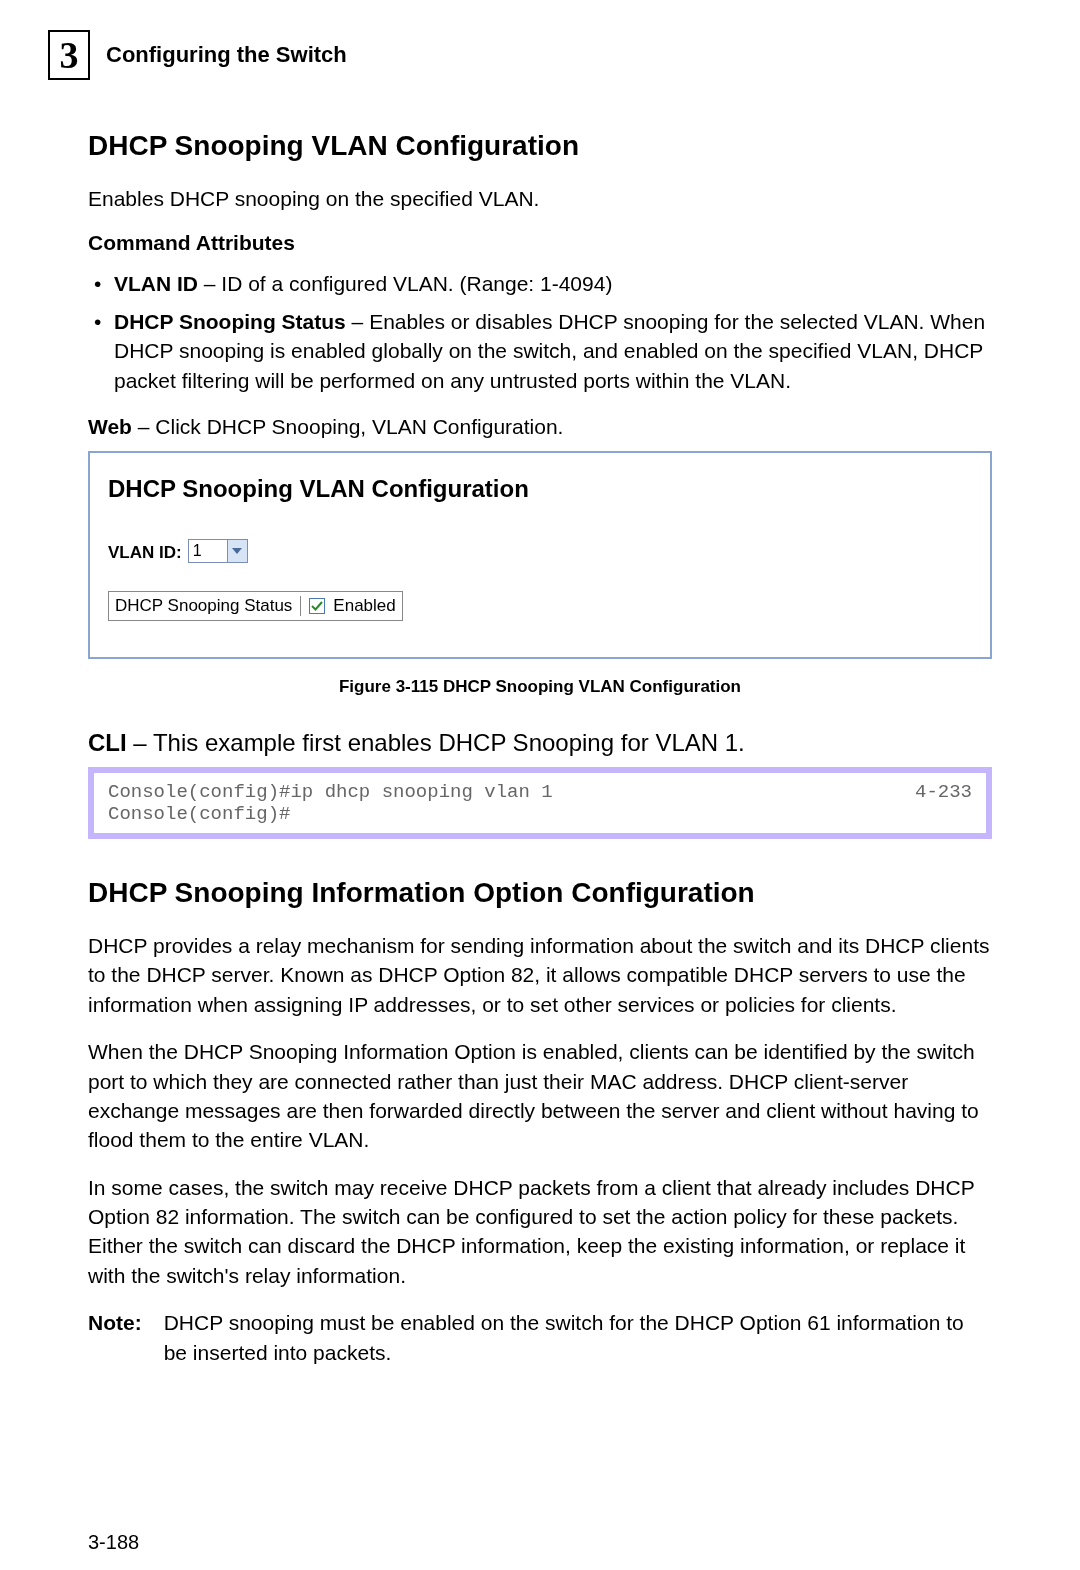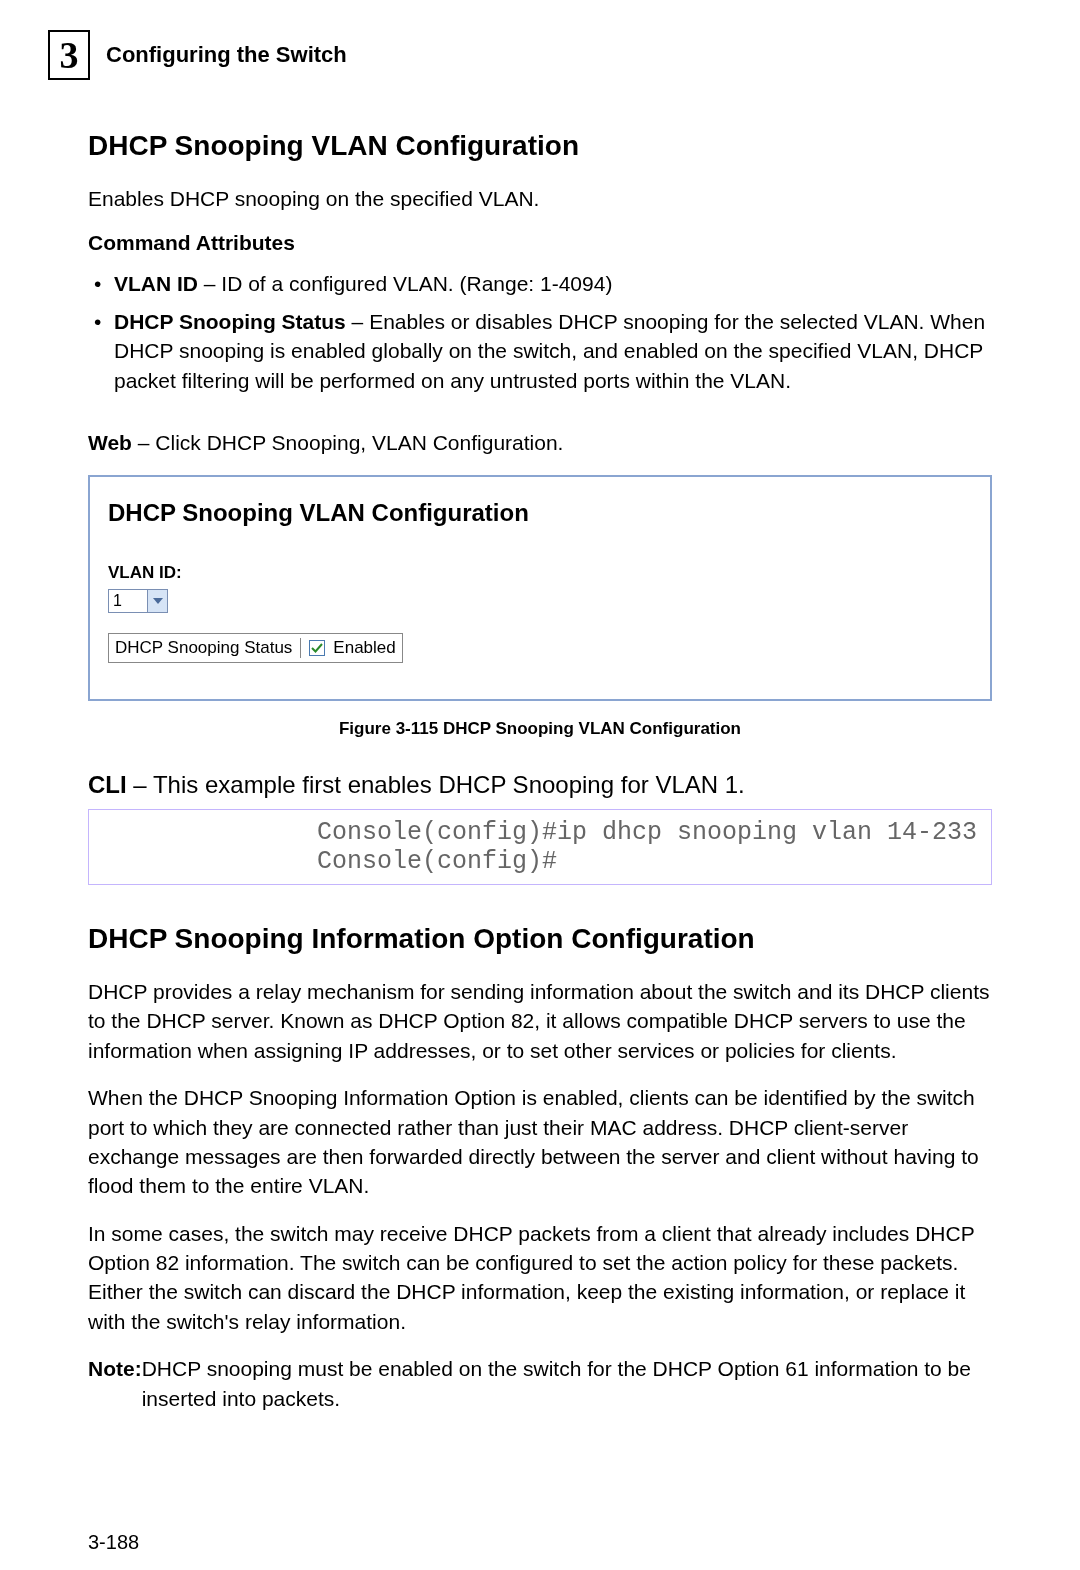--- a/index.html
+++ b/index.html
@@ -47,61 +47,60 @@
       line-height: 1.4;
       margin-bottom: 18px;
     }
     .sub-heading {
       font-size: 21px;
       font-weight: bold;
       margin-bottom: 14px;
     }
     .bullet-list {
       list-style: none;
-      margin-bottom: 36px;
+      margin-bottom: 20px;
     }
     .bullet-list li {
       font-size: 21px;
       line-height: 1.4;
       padding-left: 26px;
       position: relative;
       margin-bottom: 8px;
     }
     .bullet-list li::before {
       content: "•";
       position: absolute;
       left: 6px;
       top: 0;
     }
     .bold {
       font-weight: bold;
     }
     .web-line {
       font-size: 21px;
-      margin-bottom: 20px;
+      margin-bottom: 12px;
     }
     .screenshot-box {
       border: 2px solid #8aa5d1;
       background: #fff;
       padding: 22px 18px 36px 18px;
       margin-bottom: 18px;
     }
     .screenshot-title {
       font-size: 24px;
       font-weight: bold;
       margin-bottom: 36px;
     }
     .vlan-row {
       font-size: 17px;
       font-weight: bold;
-      margin-bottom: 20px;
-      display: flex;
-      align-items: flex-start;
+      margin-bottom: 28px;
+      display: flex;
+      align-items: flex-end;
       gap: 6px;
-      flex-direction: column;
     }
     .vlan-select {
       display: inline-flex;
       align-items: center;
       border: 1px solid #7a8fb3;
       height: 24px;
       background: #fff;
     }
     .vlan-value {
       width: 38px;
@@ -159,39 +158,39 @@
       text-align: center;
       font-size: 17px;
       font-weight: bold;
       margin-bottom: 32px;
     }
     .cli-line {
       font-size: 24px;
       margin-bottom: 10px;
     }
     .code-block {
-      border: 1px solid #c4b5fd;
+      border: 6px solid #c4b5fd;
       padding: 8px 14px;
       font-family: 'Courier New', monospace;
-      font-size: 25px;
+      font-size: 19px;
       color: #666;
       margin-bottom: 38px;
       display: flex;
-      justify-content: flex-end;
+      justify-content: space-between;
     }
     .code-left {
       white-space: pre;
     }
     .code-right {
     }
     .note-row {
       display: flex;
       font-size: 21px;
       line-height: 1.4;
-      gap: 0;
+      gap: 22px;
     }
     .note-label {
       font-weight: bold;
       flex-shrink: 0;
     }
     .page-number {
       position: absolute;
       bottom: 16px;
       left: 88px;
       font-size: 20px;

